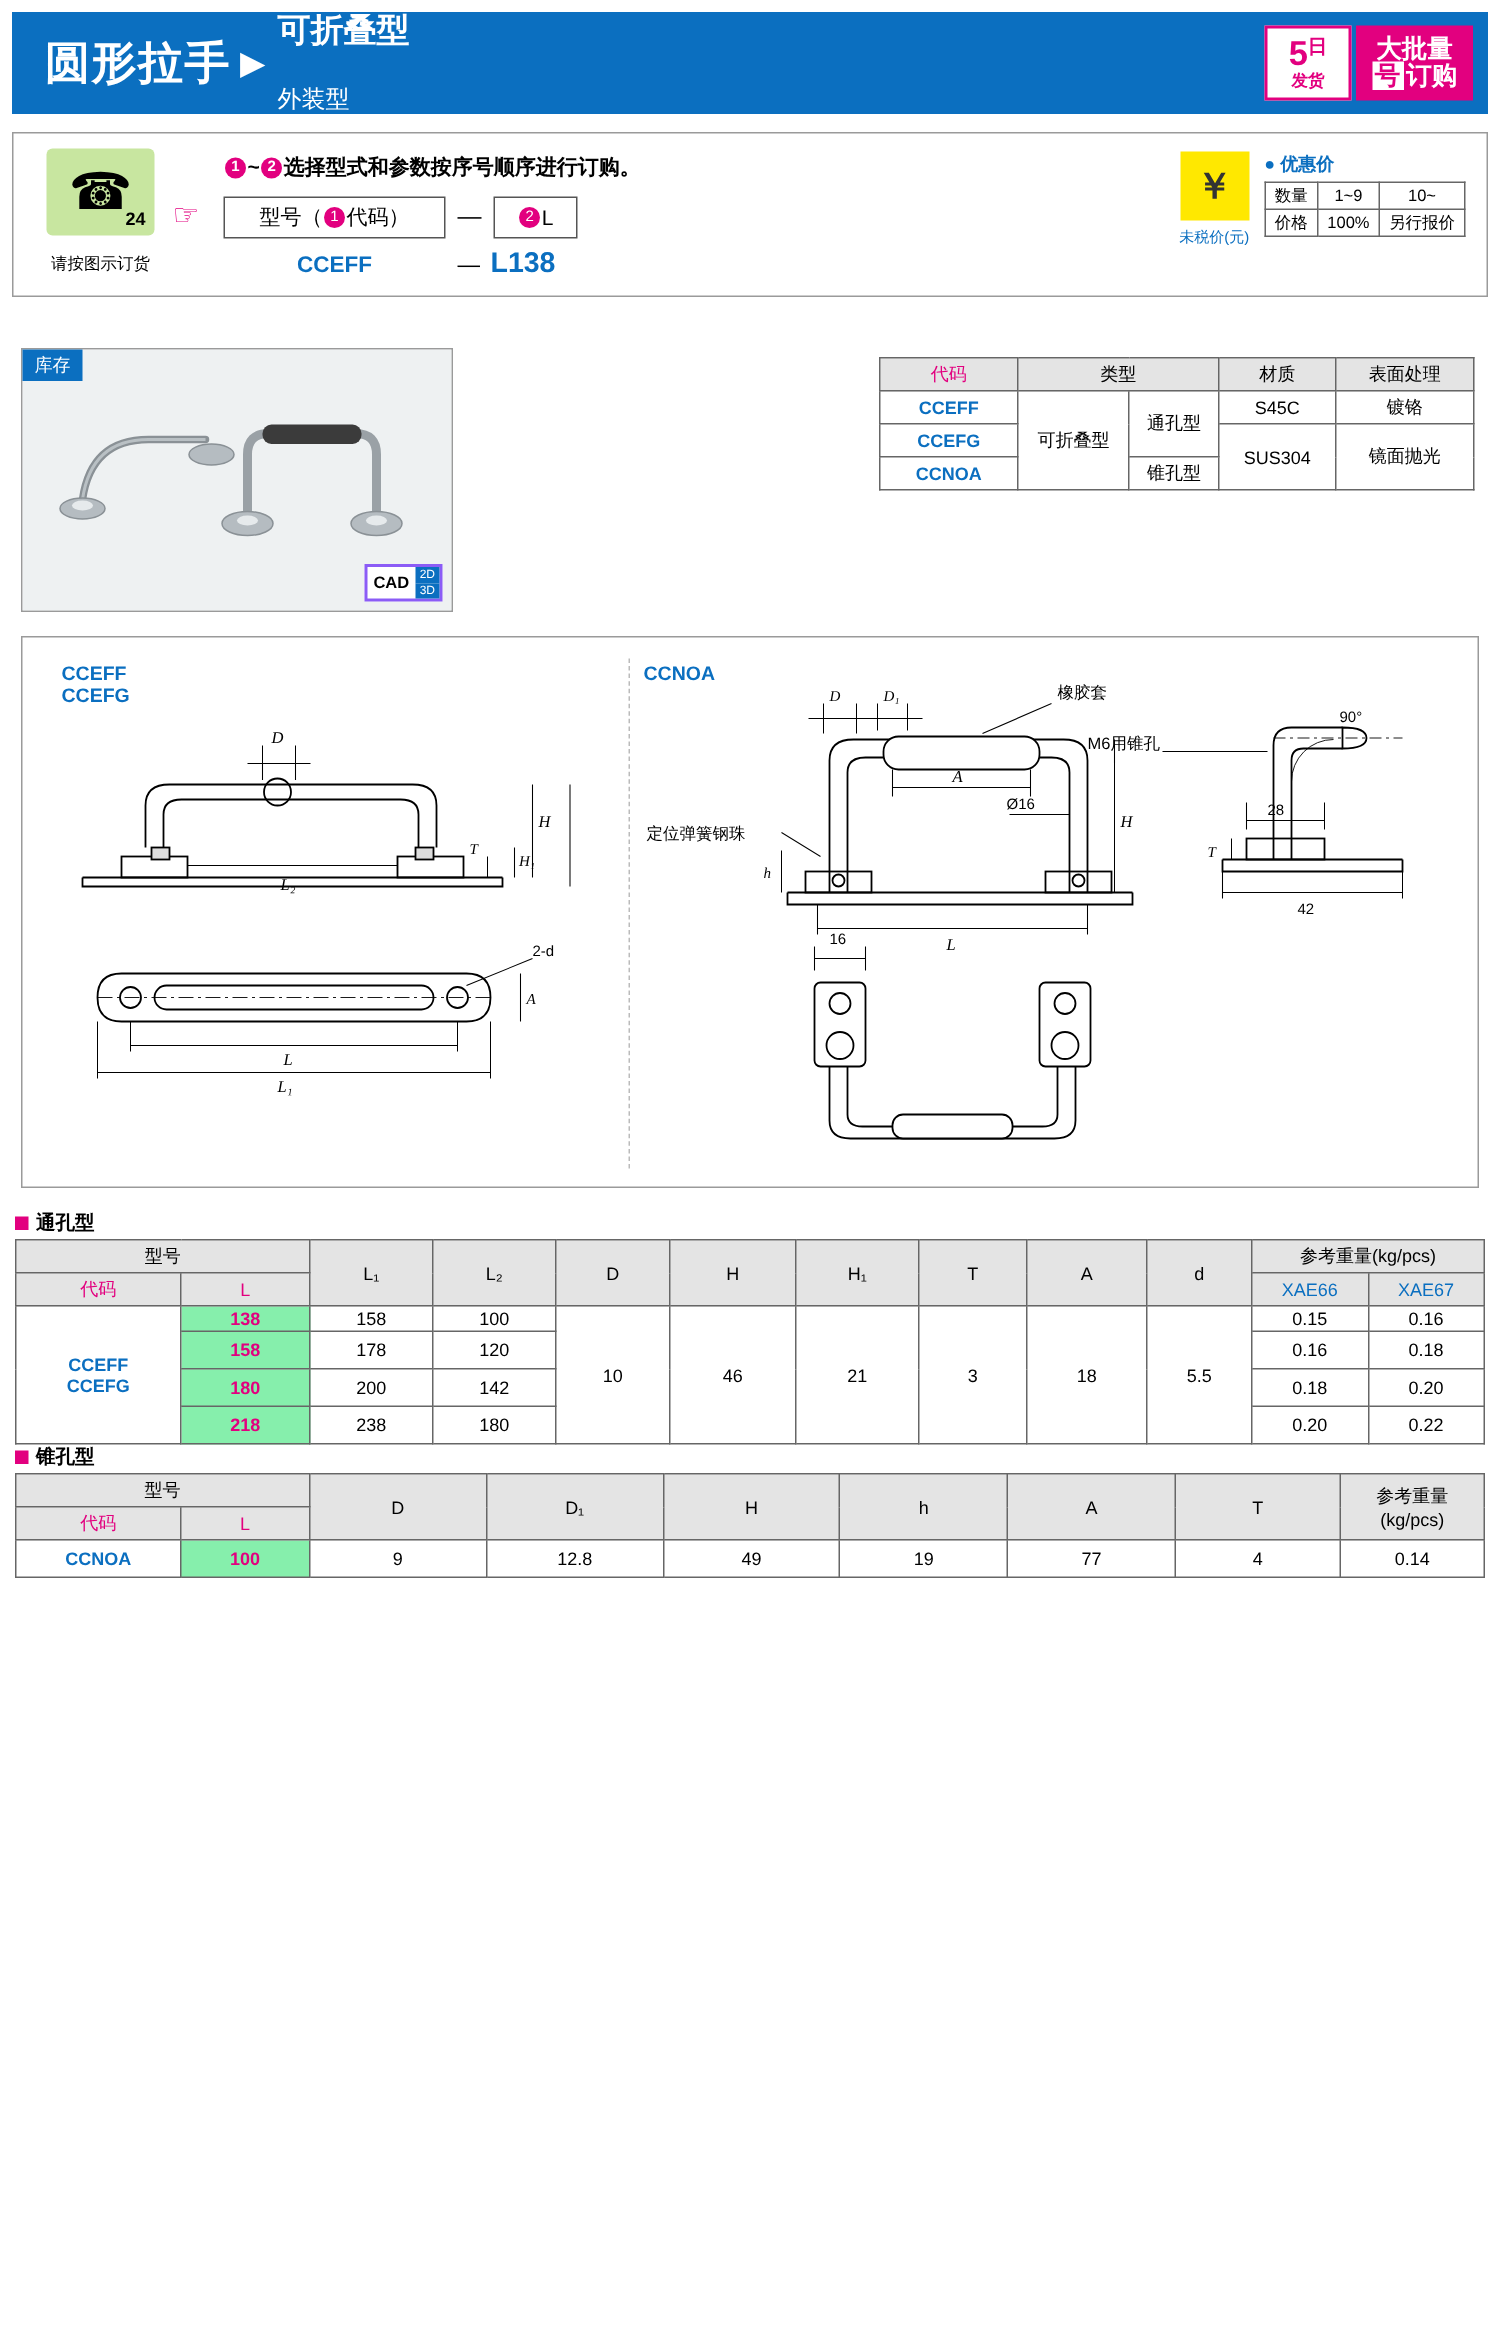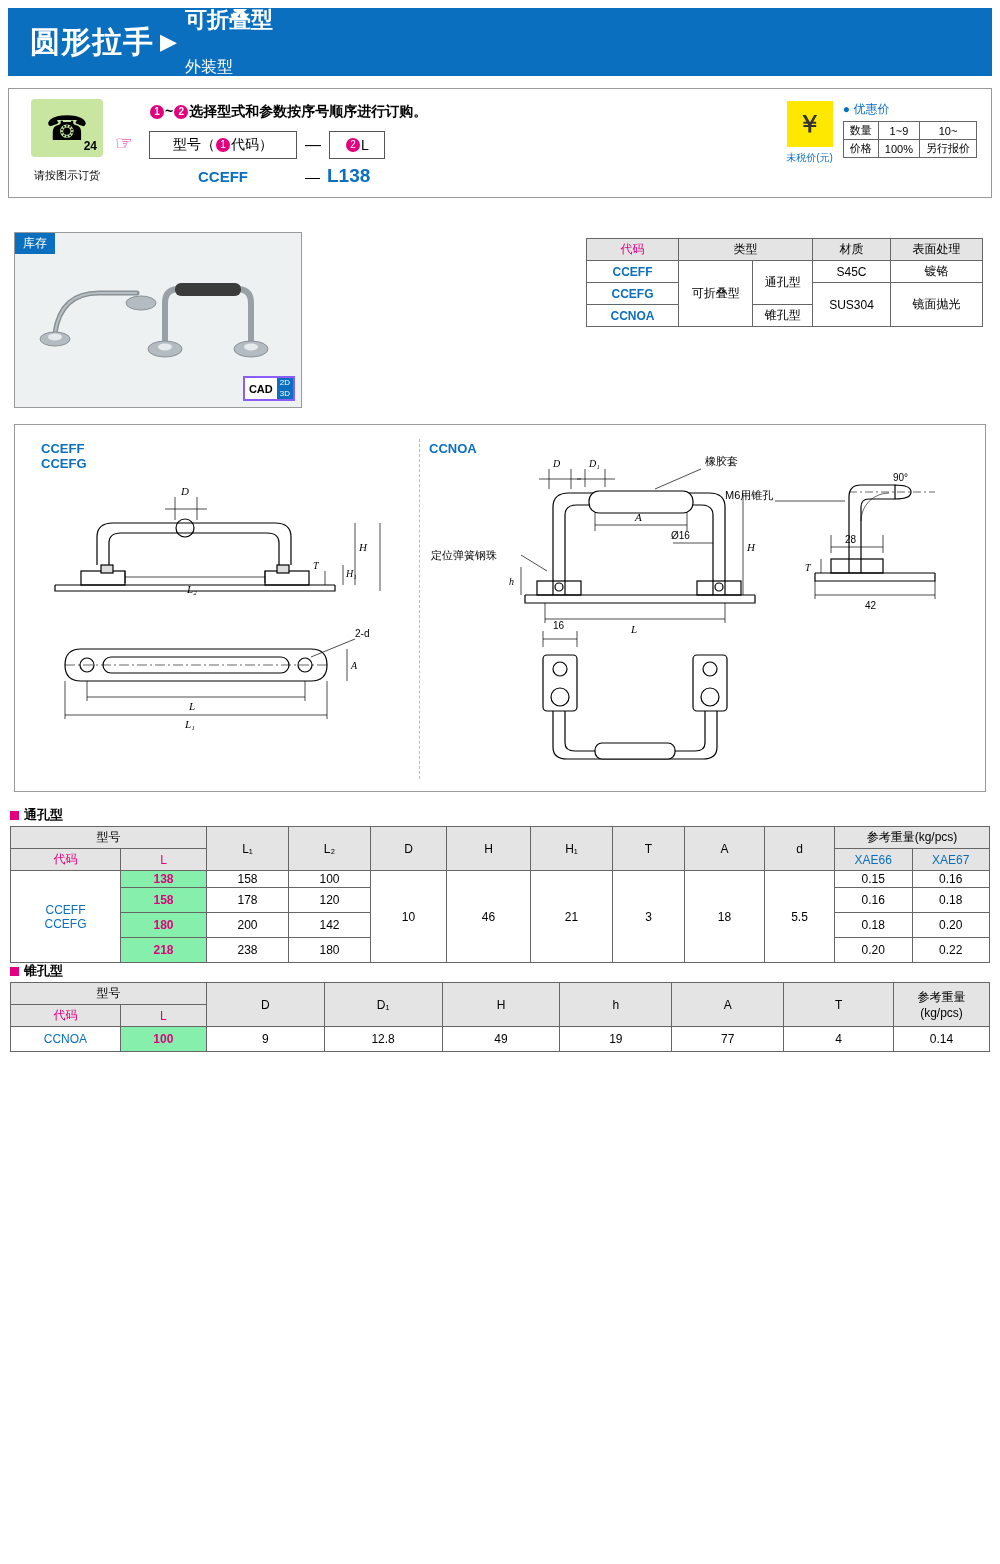--- a/index.html
+++ b/index.html
@@ -130,32 +130,42 @@
 
   
   .sec-head { position:absolute; font-size:13px; font-weight:bold; display:flex; align-items:center; gap:5px;}
   .sec-head .sq { width:9px; height:9px; background:#e2007f; display:inline-block;}
 
   
   table.data { border-collapse:collapse; font-size:12px; position:absolute; }
   table.data th, table.data td { border:1px solid #666; text-align:center; }
   table.data th { background:#e4e4e4; font-weight:normal; }
   .pink { color:#e2007f; font-weight:bold; }
-  .blue { color:#0b6fc0; font-weight:normal; }
+  .blue { color:#0b6fc0; font-weight:bold; }
   .beige { background:#86efac; }
 </style>
 </head>
 <body>
 
 <div class="header">
   <div class="header-title">圆形拉手</div>
   <div class="header-arrow">▶</div>
   <div class="header-sub">
     <div class="l1">可折叠型</div>
     <div class="l2">外装型</div>
+  </div>
+  <div class="header-badges">
+    <div class="badge-5day">
+      <div class="n"><span>5</span><sup>日</sup></div>
+      <div class="t">发货</div>
+    </div>
+    <div class="badge-bulk">
+      <div class="b1">大批量</div>
+      <div class="b2"><span class="sq">号</span><span>订购</span></div>
+    </div>
   </div>
 </div>
 
 <div class="orderbar">
   <div class="phone-box">
     <div class="phone-ic">
       <span class="glyph">☎</span>
       <span class="h24">24</span>
     </div>
     <div class="phone-cap">请按图示订货</div>

